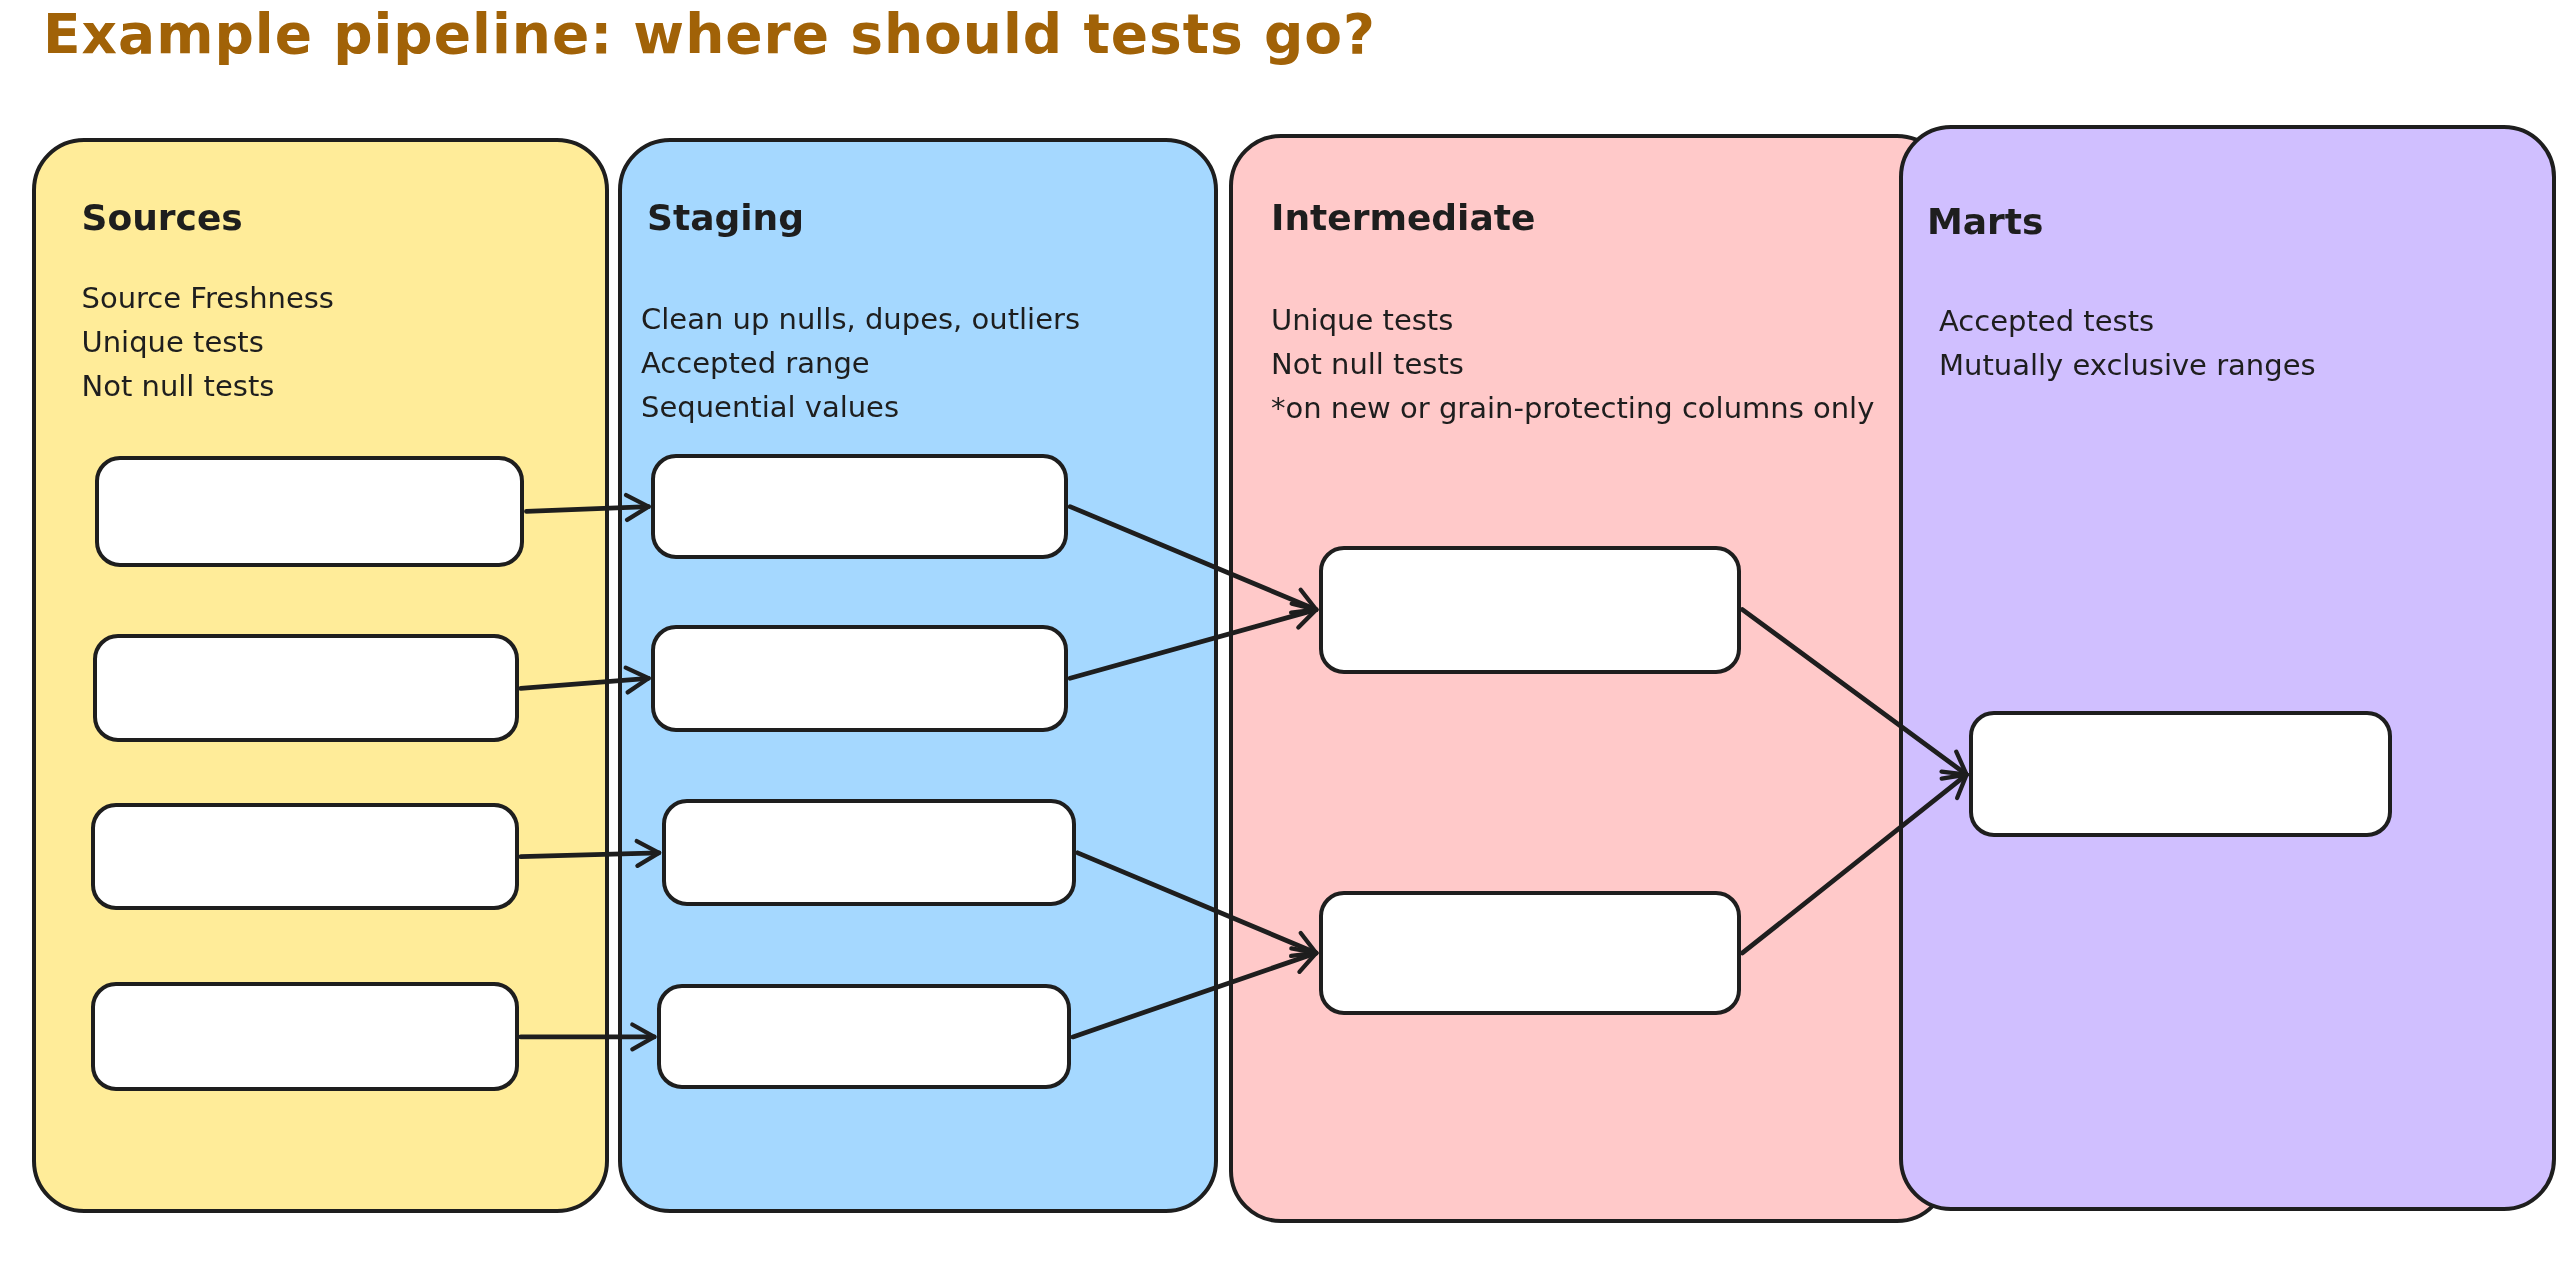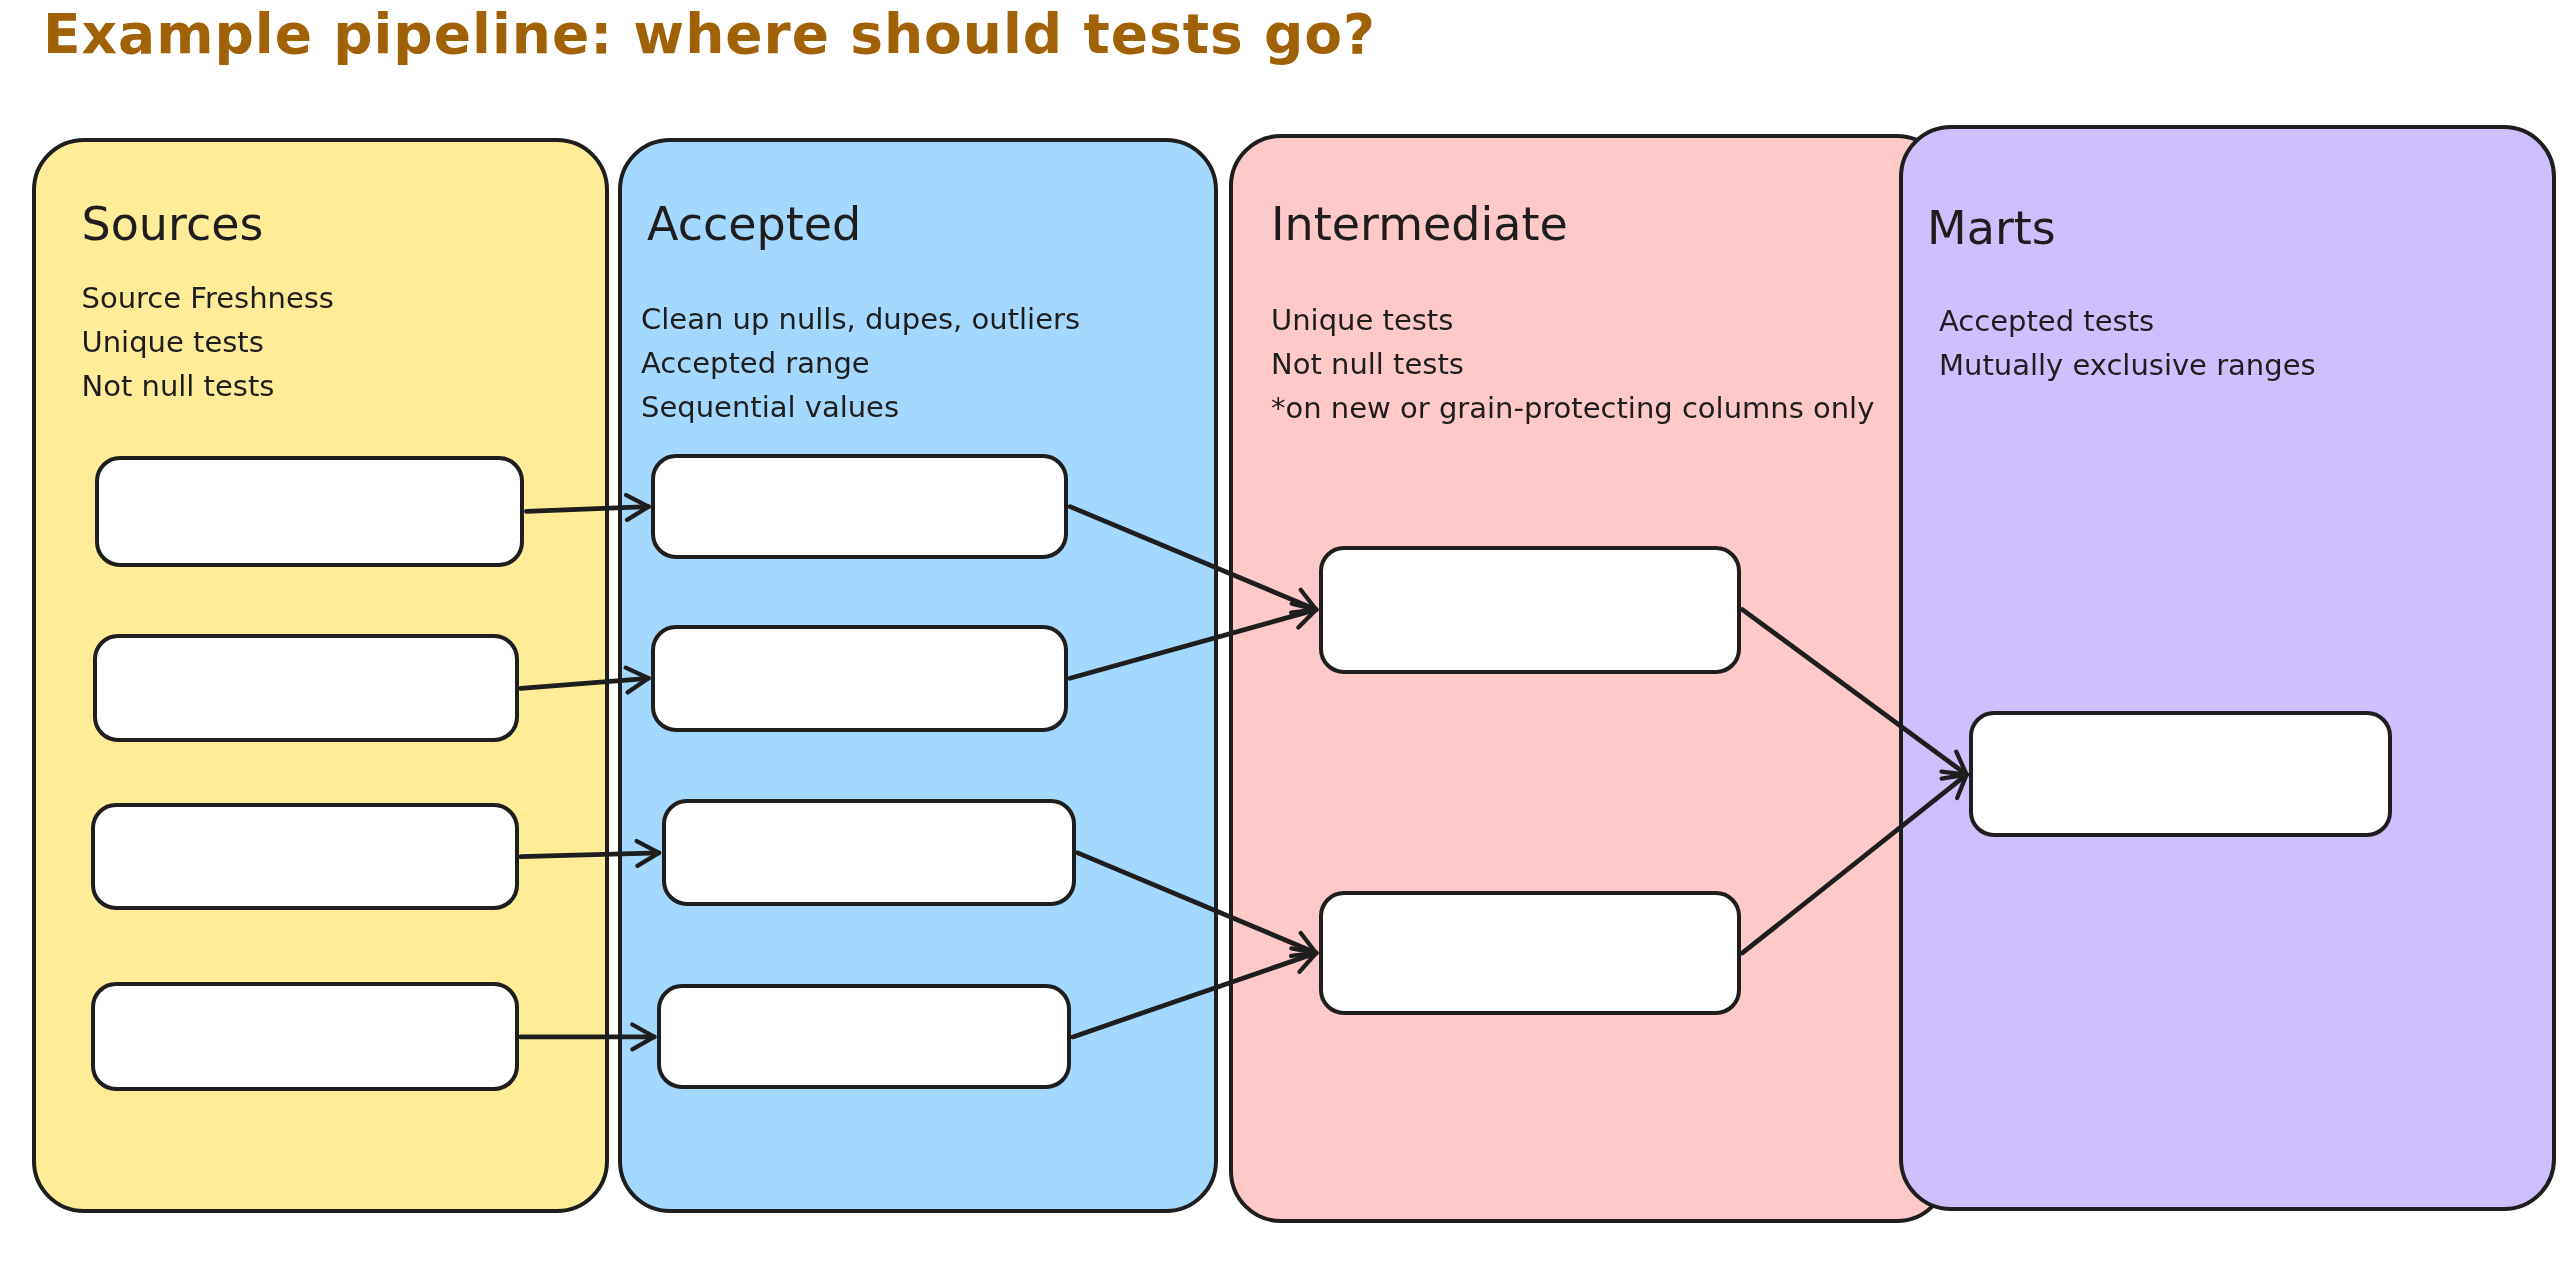--- a/index.html
+++ b/index.html
@@ -28,22 +28,22 @@
     text-align: right;
   }
   .col {
     position: absolute;
     box-sizing: border-box;
     border: 4.8px solid #1e1e1e;
     border-radius: 52px;
   }
   .col-label {
     position: absolute;
-    font-size: 46px;
-    font-weight: 400;
+    font-size: 36px;
+    font-weight: 700;
     color: #1e1e1e;
     white-space: nowrap;
   }
   .col-notes {
     position: absolute;
     font-size: 29px;
     font-weight: 400;
     line-height: 44px;
     color: #1e1e1e;
     white-space: nowrap;
@@ -72,21 +72,21 @@
   <section class="col" style="left: 31.5px; top: 138px; width: 577px; height: 1075px; background: rgb(255, 236, 153);">
     <div class="col-label" style="left: 46px; top: 55px;">Sources</div>
     <div class="col-notes" style="left: 46px; top: 134px;">
       <div class="note">Source Freshness</div>
       <div class="note">Unique tests</div>
       <div class="note">Not null tests</div>
     </div>
   </section>
 
   <section class="col" style="left: 618px; top: 138px; width: 600px; height: 1075px; background: rgb(165, 216, 255);">
-    <div class="col-label" style="left: 25px; top: 55px;">Accepted</div>
+    <div class="col-label" style="left: 25px; top: 55px;">Staging</div>
     <div class="col-notes" style="left: 19px; top: 155px;">
       <div class="note">Clean up nulls, dupes, outliers</div>
       <div class="note">Accepted range</div>
       <div class="note">Sequential values</div>
     </div>
   </section>
 
   <section class="col" style="left: 1229px; top: 134px; width: 720px; height: 1089px; background: rgb(255, 201, 201);">
     <div class="col-label" style="left: 38px; top: 59px;">Intermediate</div>
     <div class="col-notes" style="left: 38px; top: 160px;">

